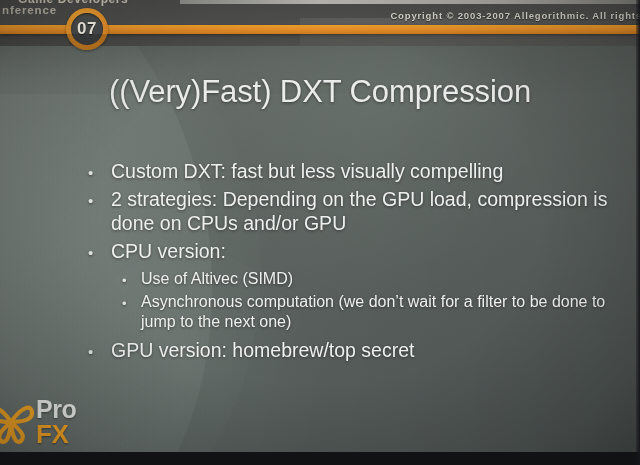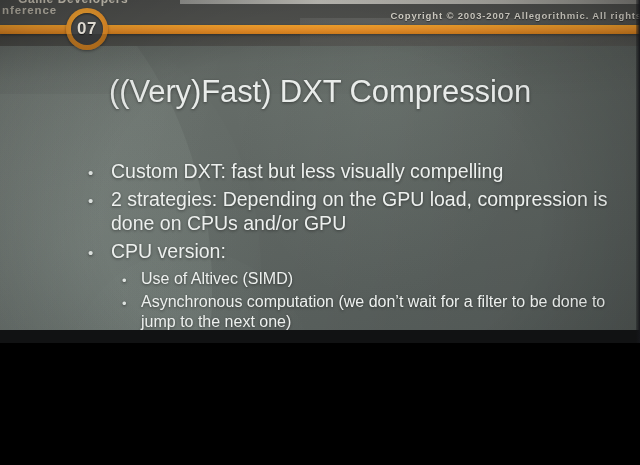--- a/index.html
+++ b/index.html
@@ -11,21 +11,21 @@
     width: 640px;
     height: 465px;
     overflow: hidden;
     font-family: "Liberation Sans", sans-serif;
   }
 
   
   #slide-photo {
     position: relative;
     width: 640px;
-    height: 343px;
+    height: 465px;
     background: #3b82f6;
     overflow: hidden;
     text-decoration: underline;
   }
 
   
   #slide-surface {
     position: absolute;
     left: 0;
     top: 0;

